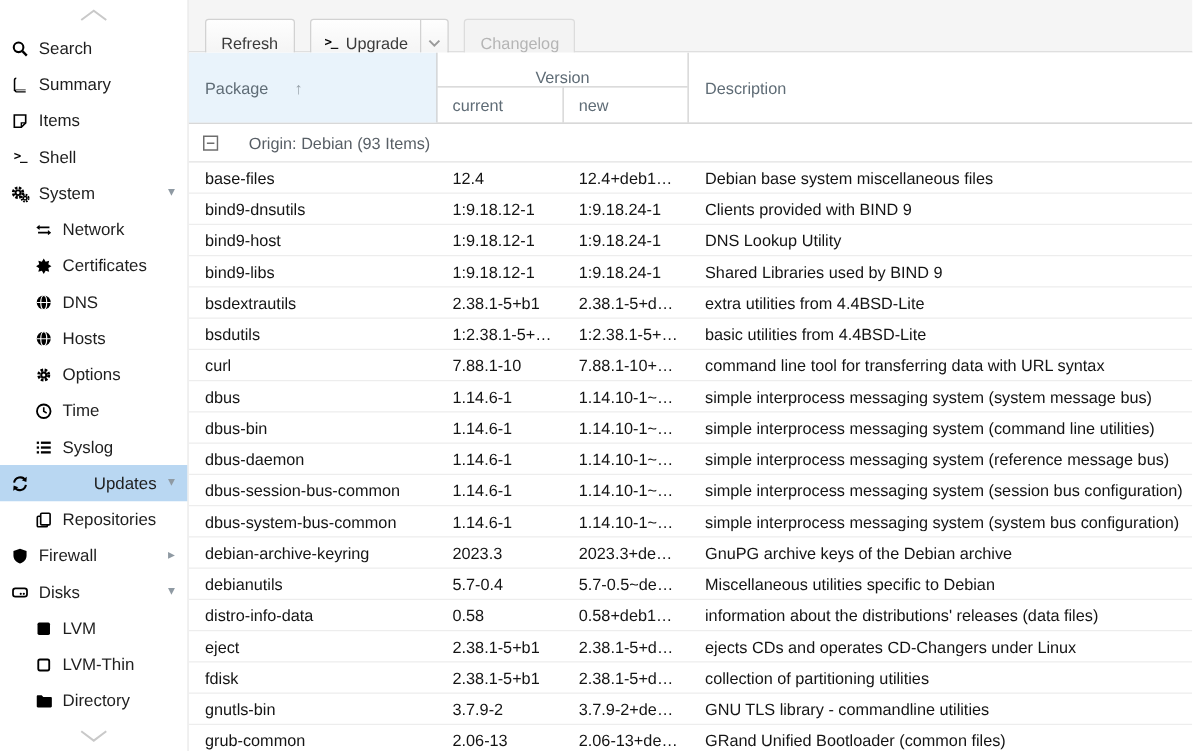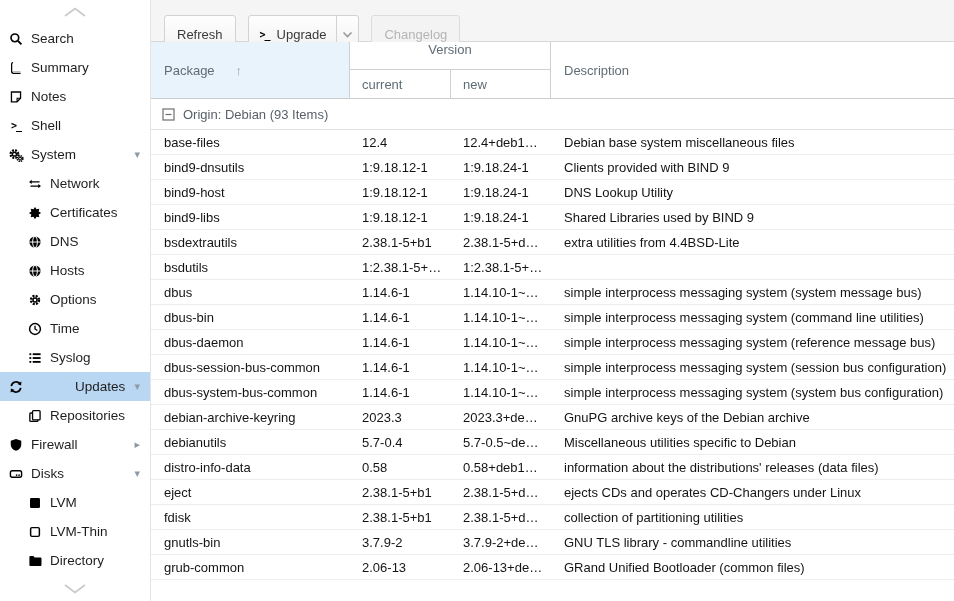--- a/index.html
+++ b/index.html
@@ -35,27 +35,27 @@
   .btn.disabled { color:#b5b5b5; background:#f3f3f3; border-color:#dcdcdc; cursor:default; }
 
   
   .grid { flex:1; background:#fff; display:flex; flex-direction:column; overflow:hidden; }
   .ghead { height:57px; flex:none; display:flex; border-bottom:1px solid #cccccc;
     font-size:13px; color:#5f6c76; }
   .h-package { width:199px; flex:none; background:#e9f3fb; border-right:1px solid #d0d0d0;
     display:flex; align-items:center; padding-left:13px; gap:21px; cursor:pointer; }
   .sort-arrow { color:#98a2aa; font-size:13px; }
   .h-version { width:201px; flex:none; border-right:1px solid #d0d0d0; display:flex; flex-direction:column; }
-  .h-version-top { height:28px; border-bottom:1px solid #d0d0d0; display:flex; align-items:flex-start; justify-content:center; }
+  .h-version-top { height:28px; border-bottom:1px solid #d0d0d0; display:flex; align-items:flex-end; justify-content:center; }
   .h-version-bottom { flex:1; display:flex;text-align:center; }
   .h-current { width:101px; flex:none; border-right:1px solid #d0d0d0; display:flex; align-items:center; padding-left:12px; cursor:pointer; }
   .h-new { flex:1; display:flex; align-items:center; padding-left:12px; cursor:pointer; }
   .h-desc { flex:1; display:flex; align-items:center; padding-left:13px; cursor:pointer; }
 
-  .group-row { height:31px; flex:none; display:flex; align-items:center; gap:8px;
+  .group-row { height:31px; flex:none; display:flex; align-items:center; gap:24px;
     padding-left:11px; font-size:13px; color:#585f66; border-bottom:1px solid #e2e2e2; cursor:pointer; }
 
   .rows { flex:1; overflow:hidden; }
   .trow { height:25px; display:flex; align-items:center; font-size:13px; color:#141414;
     border-bottom:1px solid #ededed; cursor:pointer; }
   .c-pkg  { width:199px; flex:none; padding-left:13px; white-space:nowrap; overflow:hidden; }
   .c-cur  { width:101px; flex:none; padding-left:12px; white-space:nowrap; overflow:hidden; }
   .c-new  { width:100px; flex:none; padding-left:12px; white-space:nowrap; overflow:hidden; }
   .c-desc { flex:1; padding-left:13px; white-space:nowrap; overflow:hidden; }
 </style>
@@ -89,21 +89,21 @@
           </span>
           <span>Summary</span>
         </div>
         <div class="side-item">
           <span class="ico">
             <svg width="14" height="14" viewBox="0 0 16 16">
               <path d="M2.8 2.3h10.4v7.2l-4 4H2.8z" fill="none" stroke="#000" stroke-width="1.5"></path>
               <path d="M13.2 9.5H9.2v4" fill="none" stroke="#000" stroke-width="1.2"></path>
             </svg>
           </span>
-          <span>Notes</span>
+          <span>Items</span>
         </div>
         <div class="side-item">
           <span class="ico">
             <span class="term-glyph">&gt;_</span>
           </span>
           <span>Shell</span>
         </div>
         <div class="side-item">
           <span class="ico">
             <svg width="15" height="14" viewBox="0 0 18 16">
@@ -345,20 +345,27 @@
           <div class="trow">
             <div class="c-pkg">bsdextrautils</div>
             <div class="c-cur">2.38.1-5+b1</div>
             <div class="c-new">2.38.1-5+d…</div>
             <div class="c-desc">extra utilities from 4.4BSD-Lite</div>
           </div>
           <div class="trow">
             <div class="c-pkg">bsdutils</div>
             <div class="c-cur">1:2.38.1-5+…</div>
             <div class="c-new">1:2.38.1-5+…</div>
+            <div class="c-desc">basic utilities from 4.4BSD-Lite</div>
+          </div>
+          <div class="trow">
+            <div class="c-pkg">curl</div>
+            <div class="c-cur">7.88.1-10</div>
+            <div class="c-new">7.88.1-10+…</div>
+            <div class="c-desc">command line tool for transferring data with URL syntax</div>
           </div>
           <div class="trow">
             <div class="c-pkg">dbus</div>
             <div class="c-cur">1.14.6-1</div>
             <div class="c-new">1.14.10-1~…</div>
             <div class="c-desc">simple interprocess messaging system (system message bus)</div>
           </div>
           <div class="trow">
             <div class="c-pkg">dbus-bin</div>
             <div class="c-cur">1.14.6-1</div>

